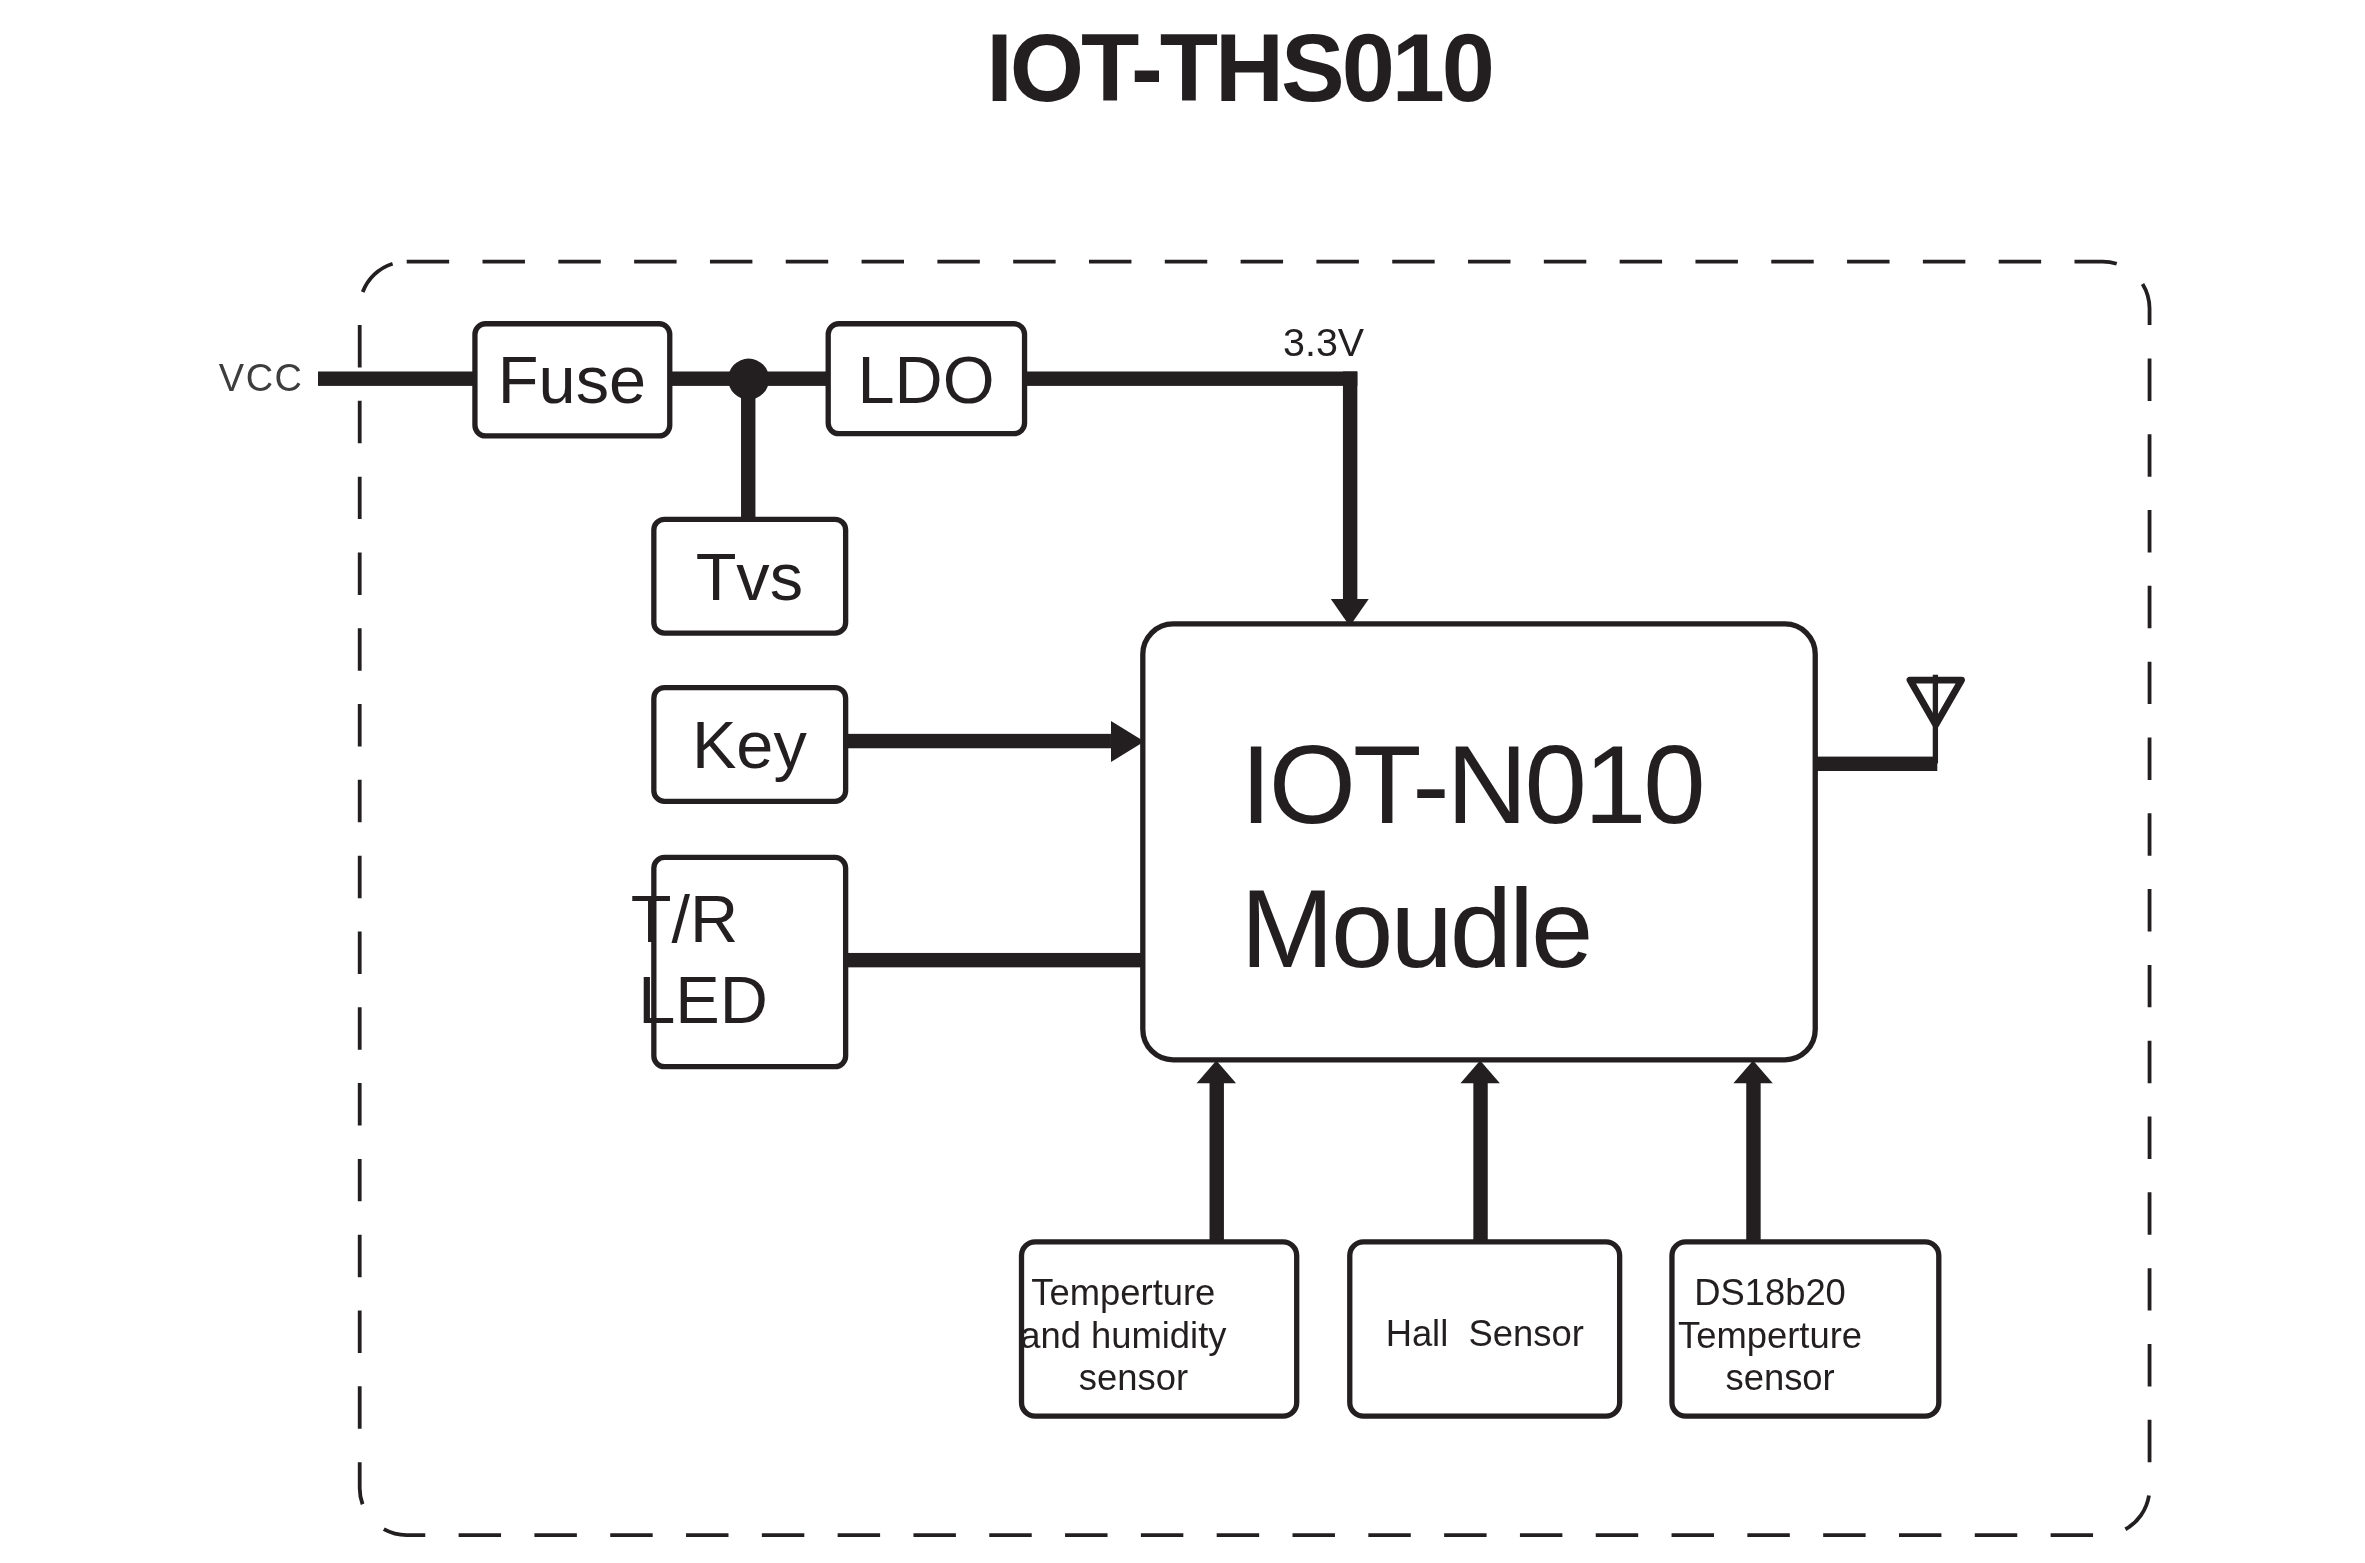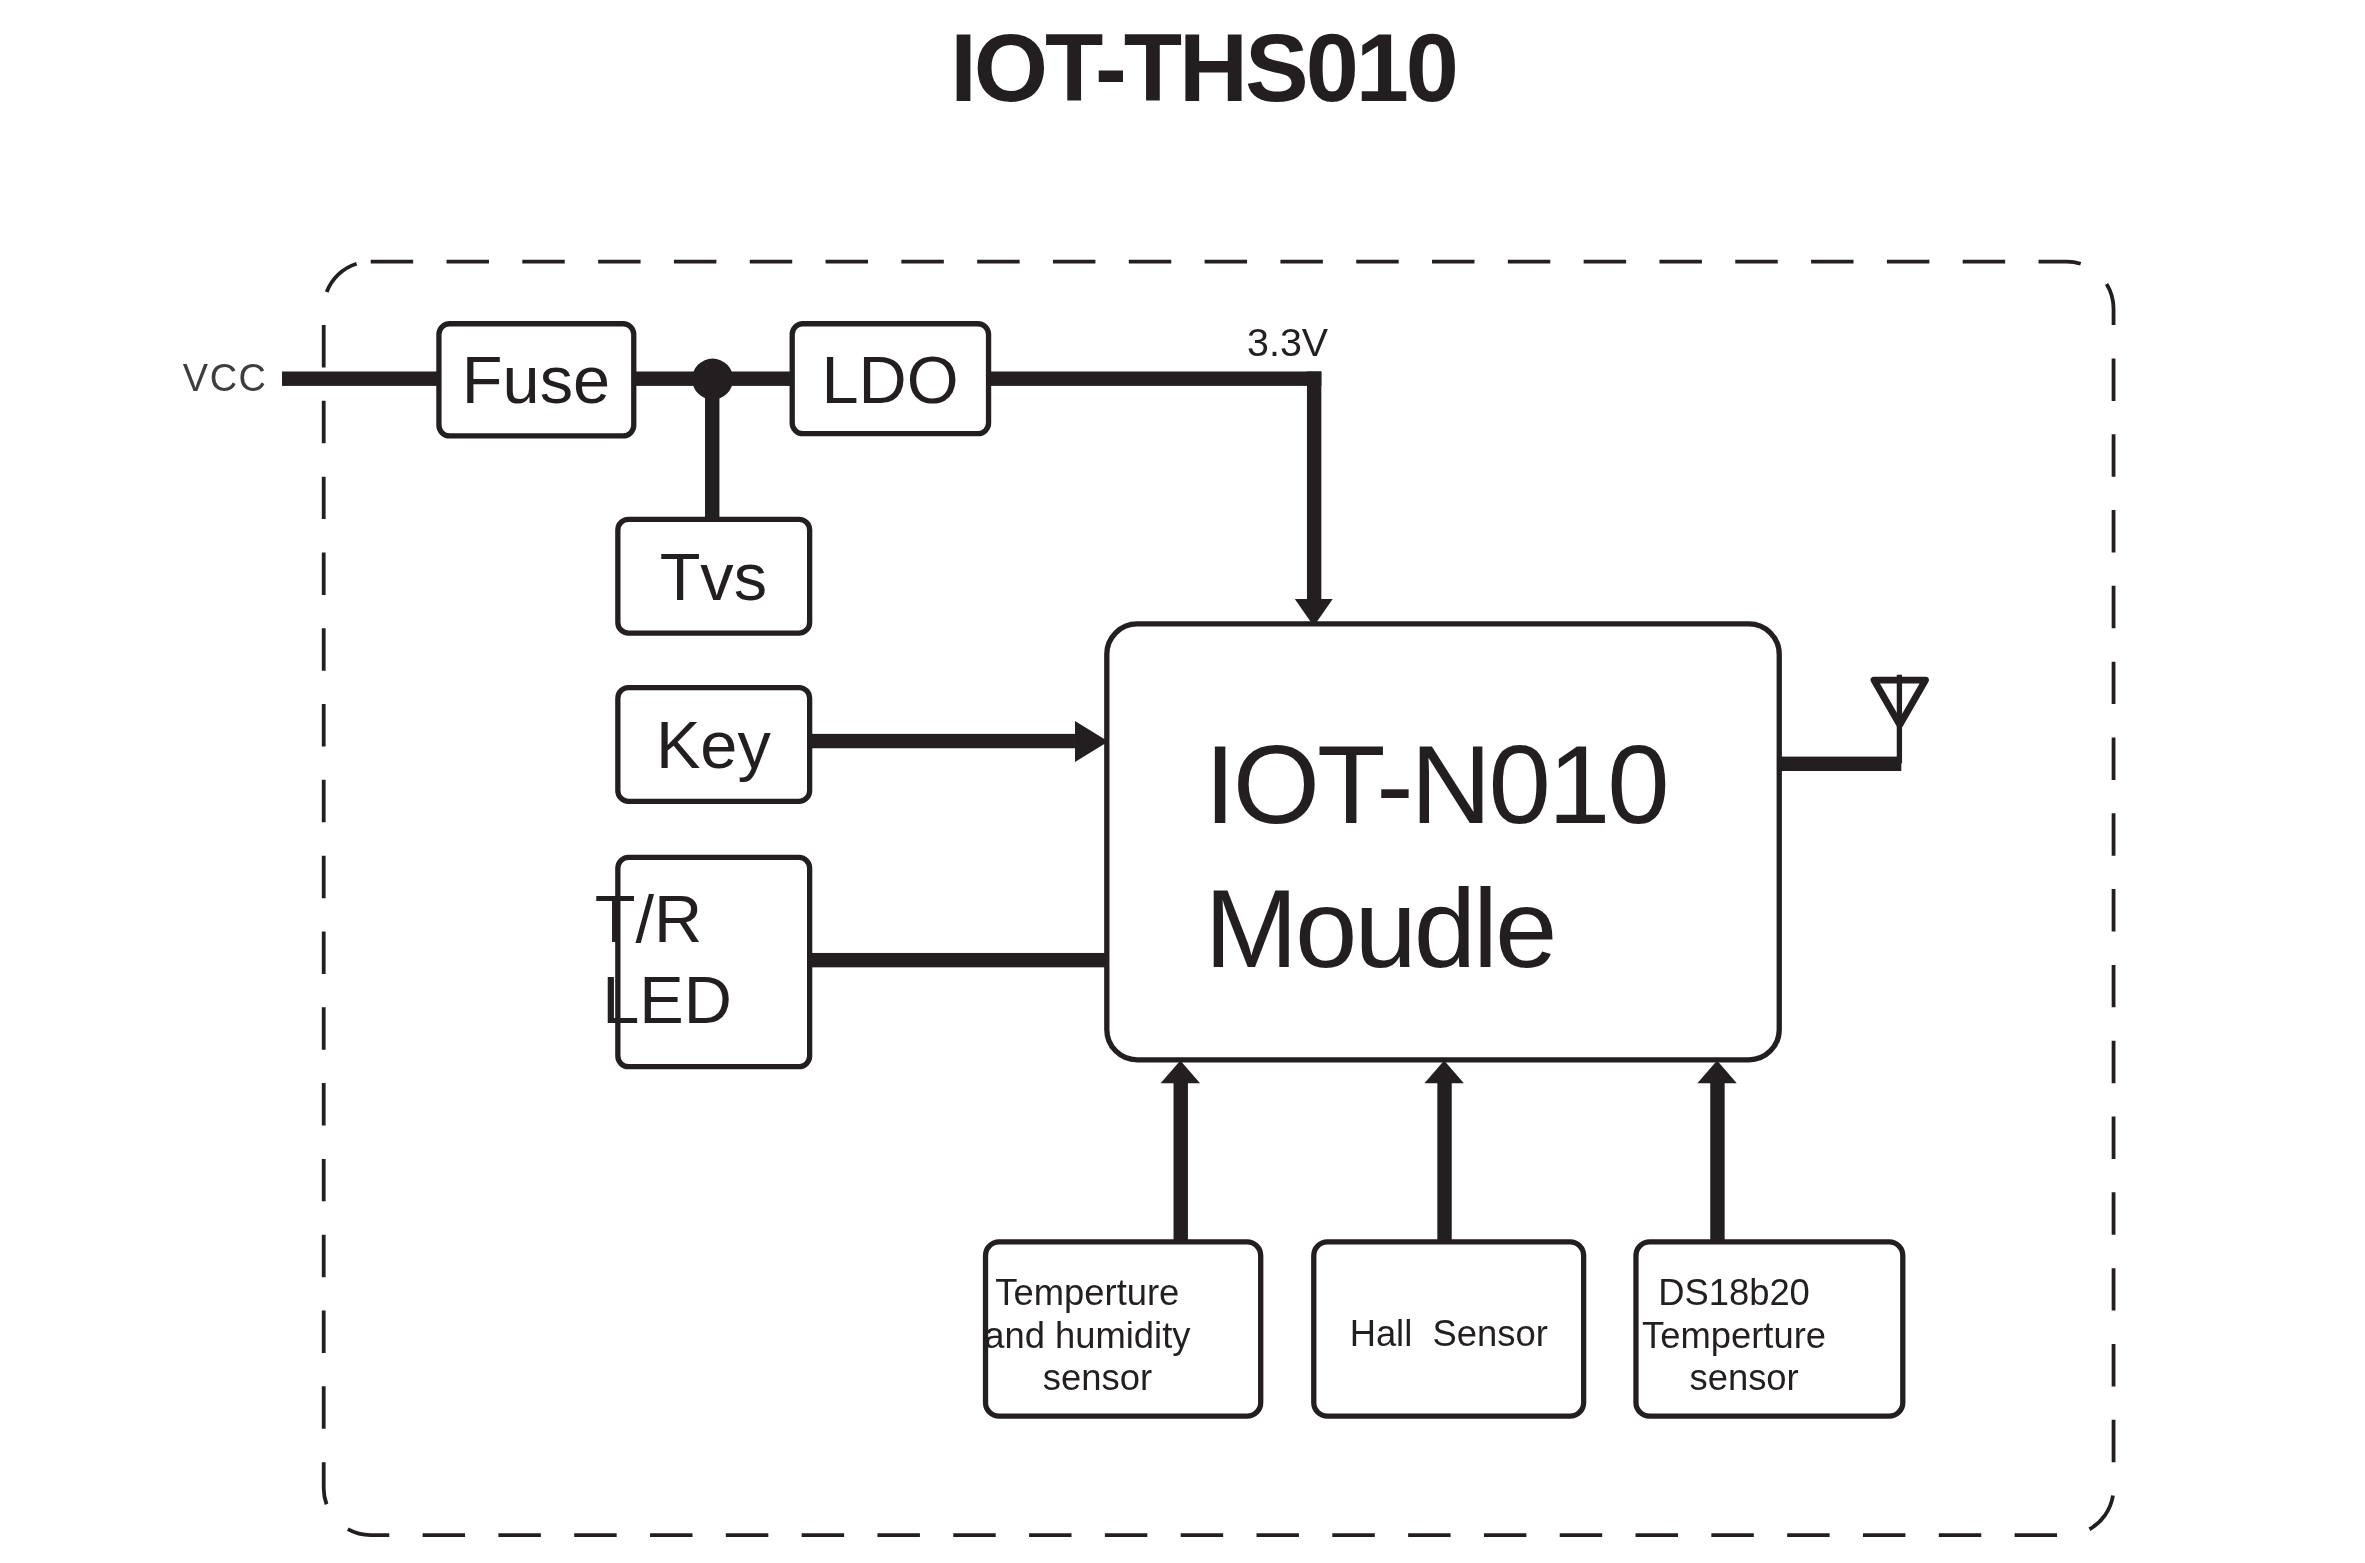--- a/index.html
+++ b/index.html
@@ -2,20 +2,21 @@
 <html style="font-size:12px"><head>
 <meta charset="utf-8">
 <style>
   html,body { margin:0; padding:0; background:#ffffff; }
   .page {
     position:relative;
     width:2038px;
     height:1564px;
     background:#ffffff;
     font-family:"Liberation Sans", sans-serif;
+    margin-left:36px;
   }
   svg { display:block; }
   svg text, svg tspan {
     font-family:"Liberation Sans", sans-serif;
     fill:#231f20;
     white-space:pre;
   }
   .t-title { font-size:126px; font-weight:700; letter-spacing:-4px; }
   .t-box   { font-size:88px;  font-weight:400; }
   .t-mod   { font-size:148px; font-weight:400; letter-spacing:-4px; }

